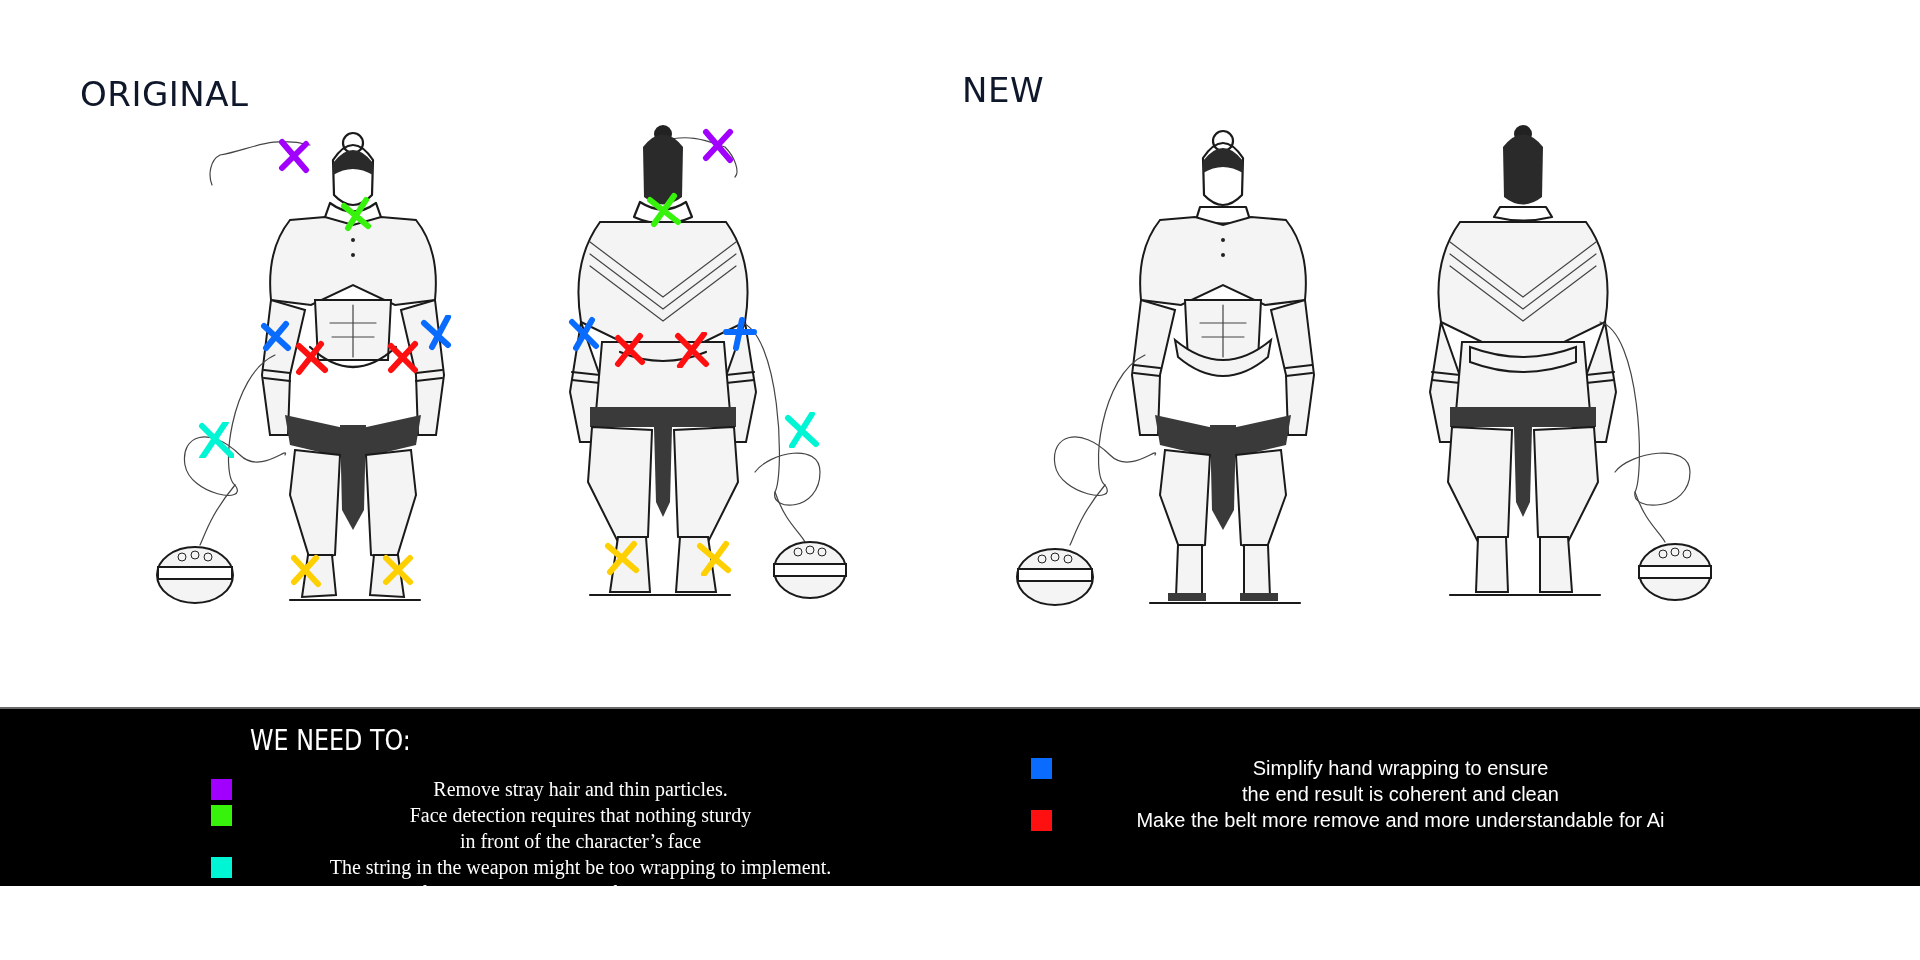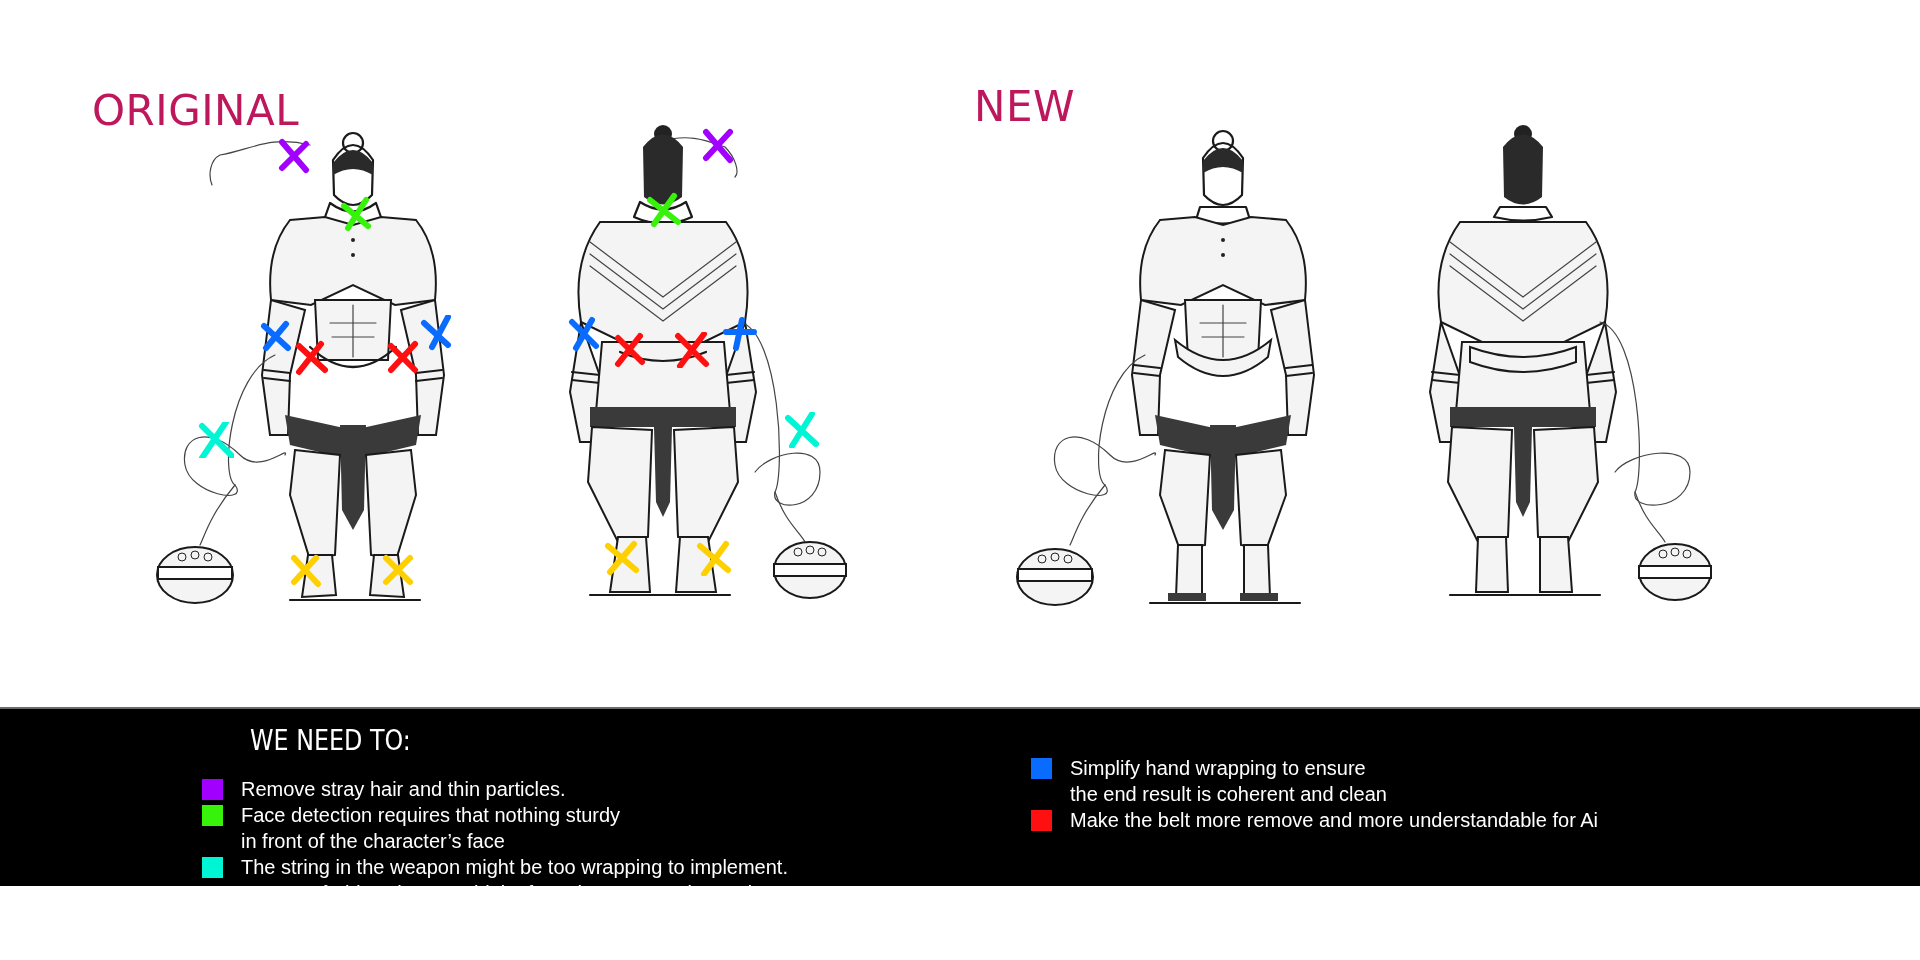--- a/index.html
+++ b/index.html
@@ -4,21 +4,21 @@
 <style>
   html, body { margin: 0; padding: 0; }
   body {
     width: 1920px; height: 960px; overflow: hidden; position: relative;
     background: #ffffff;
     font-family: "Liberation Sans", sans-serif;
   }
   .top { position: absolute; left: 0; top: 0; width: 1920px; height: 707px; background: #fff; }
   .heading {
     position: absolute; font-family: "DejaVu Sans", sans-serif; font-weight: normal;
-    font-size: 42px; color: #be185d; letter-spacing: 0.5px; margin: 12px;
+    font-size: 34px; color: #0f172a; letter-spacing: 0.5px; margin: 0;
   }
   .heading.original { left: 80px; top: 74px; }
   .heading.new { left: 962px; top: 70px; }
   .figure { position: absolute; }
   .figure svg { display: block; overflow: visible; }
   .stroke { fill: none; stroke: #1a1a1a; stroke-width: 2.2; stroke-linecap: round; stroke-linejoin: round; }
   .thin { fill: none; stroke: #444; stroke-width: 1.2; stroke-linecap: round; }
   .shade { fill: #3a3a3a; }
   .light { fill: #f4f4f4; stroke: #1a1a1a; stroke-width: 2; }
   .marker { position: absolute; width: 36px; height: 36px; }
@@ -26,23 +26,23 @@
 
   .bottom {
     position: absolute; left: 0; top: 707px; width: 1920px; height: 179px; background: #000;
     border-top: 2px solid #6a6a6a; box-sizing: border-box; color: #fff;
   }
   .bottom-title {
     position: absolute; left: 250px; top: 15px; font-size: 28px; color: #fff; margin: 0; font-weight: normal;
     font-family: "DejaVu Sans", sans-serif; transform: scaleX(0.85); transform-origin: left top;
   }
   .legend { position: absolute; list-style: none; margin: 0; padding: 0; }
-  .legend.left { left: 202px; top: 67px; width: 700px; }
+  .legend.left { left: 211px; top: 67px; width: 700px; font-family: Liberation Serif, serif; }
   .legend.right { left: 1031px; top: 46px; width: 700px; }
-  .legend-item { position: relative; padding-left: 39px; font-size: 20px; line-height: 26px; color: #fff; }
+  .legend-item { position: relative; padding-left: 39px; font-size: 20px; line-height: 26px; color: #fff; text-align: center; }
   .swatch { position: absolute; left: 0; top: 3px; width: 21px; height: 21px; }
   .legend-text { white-space: pre-line; display: block; }
 </style>
 </head>
 <body>
 
 <div class="top">
   <h1 class="heading original">ORIGINAL</h1>
   <h1 class="heading new">NEW</h1>
 

